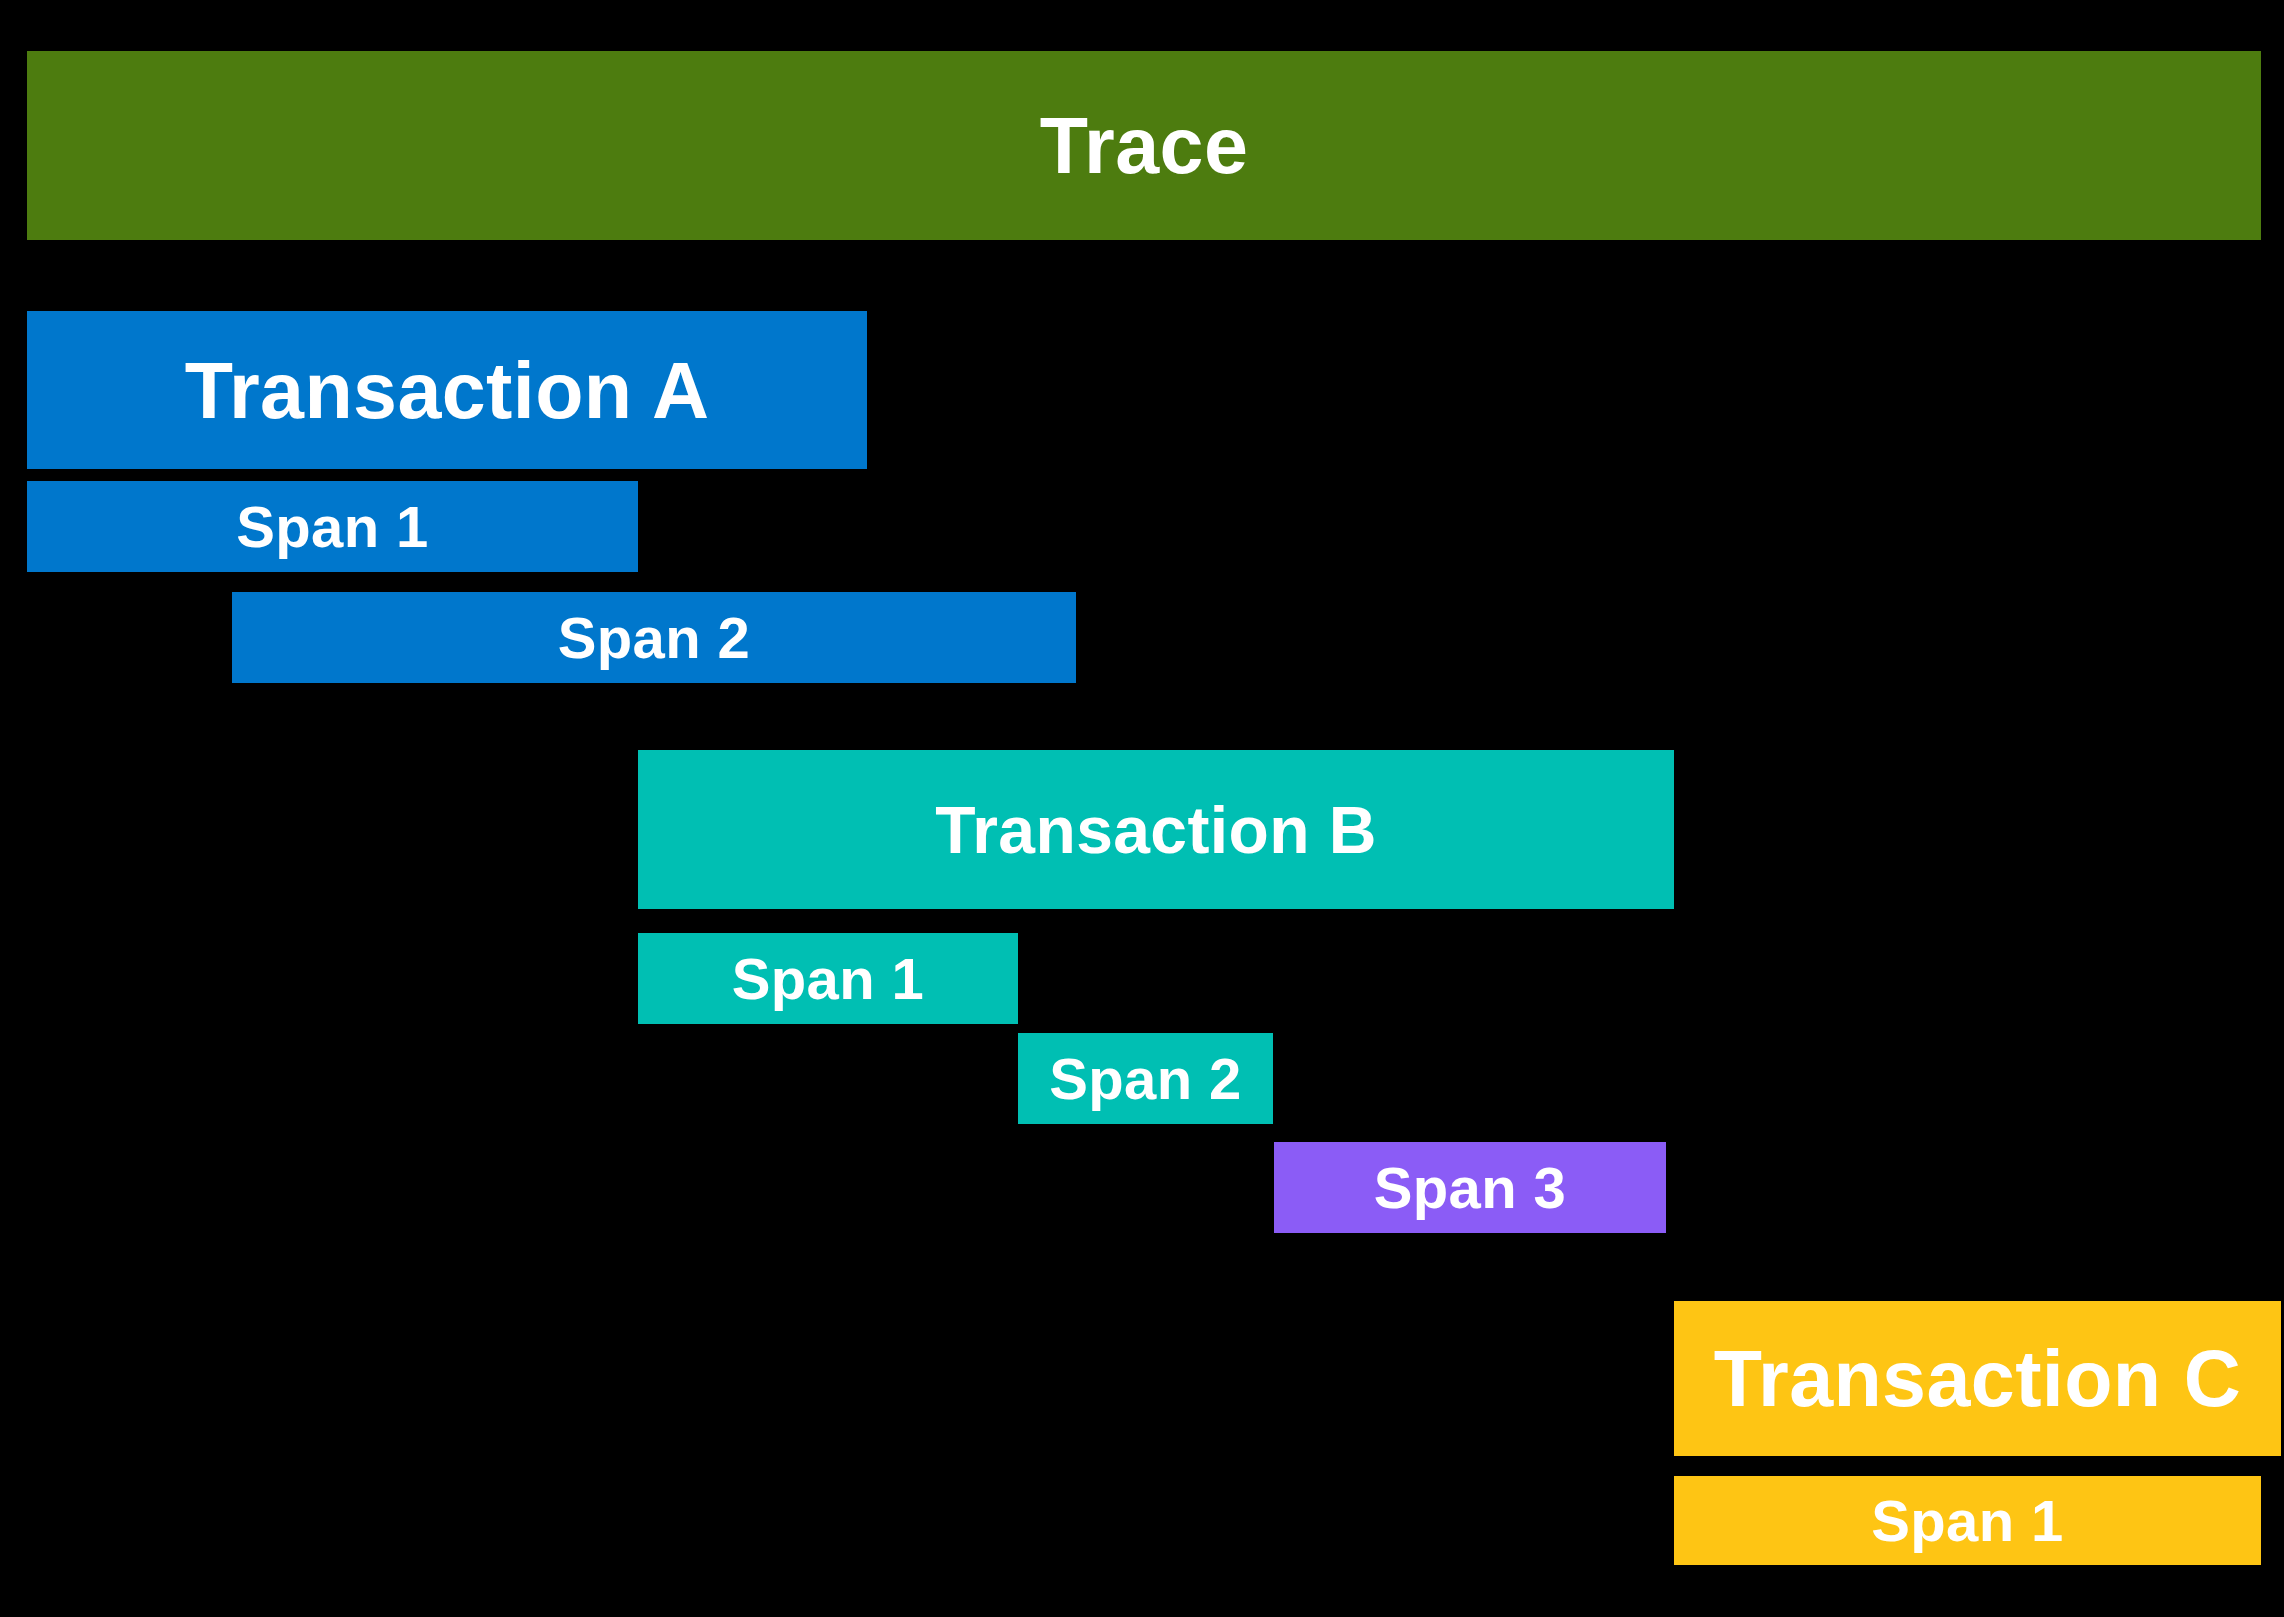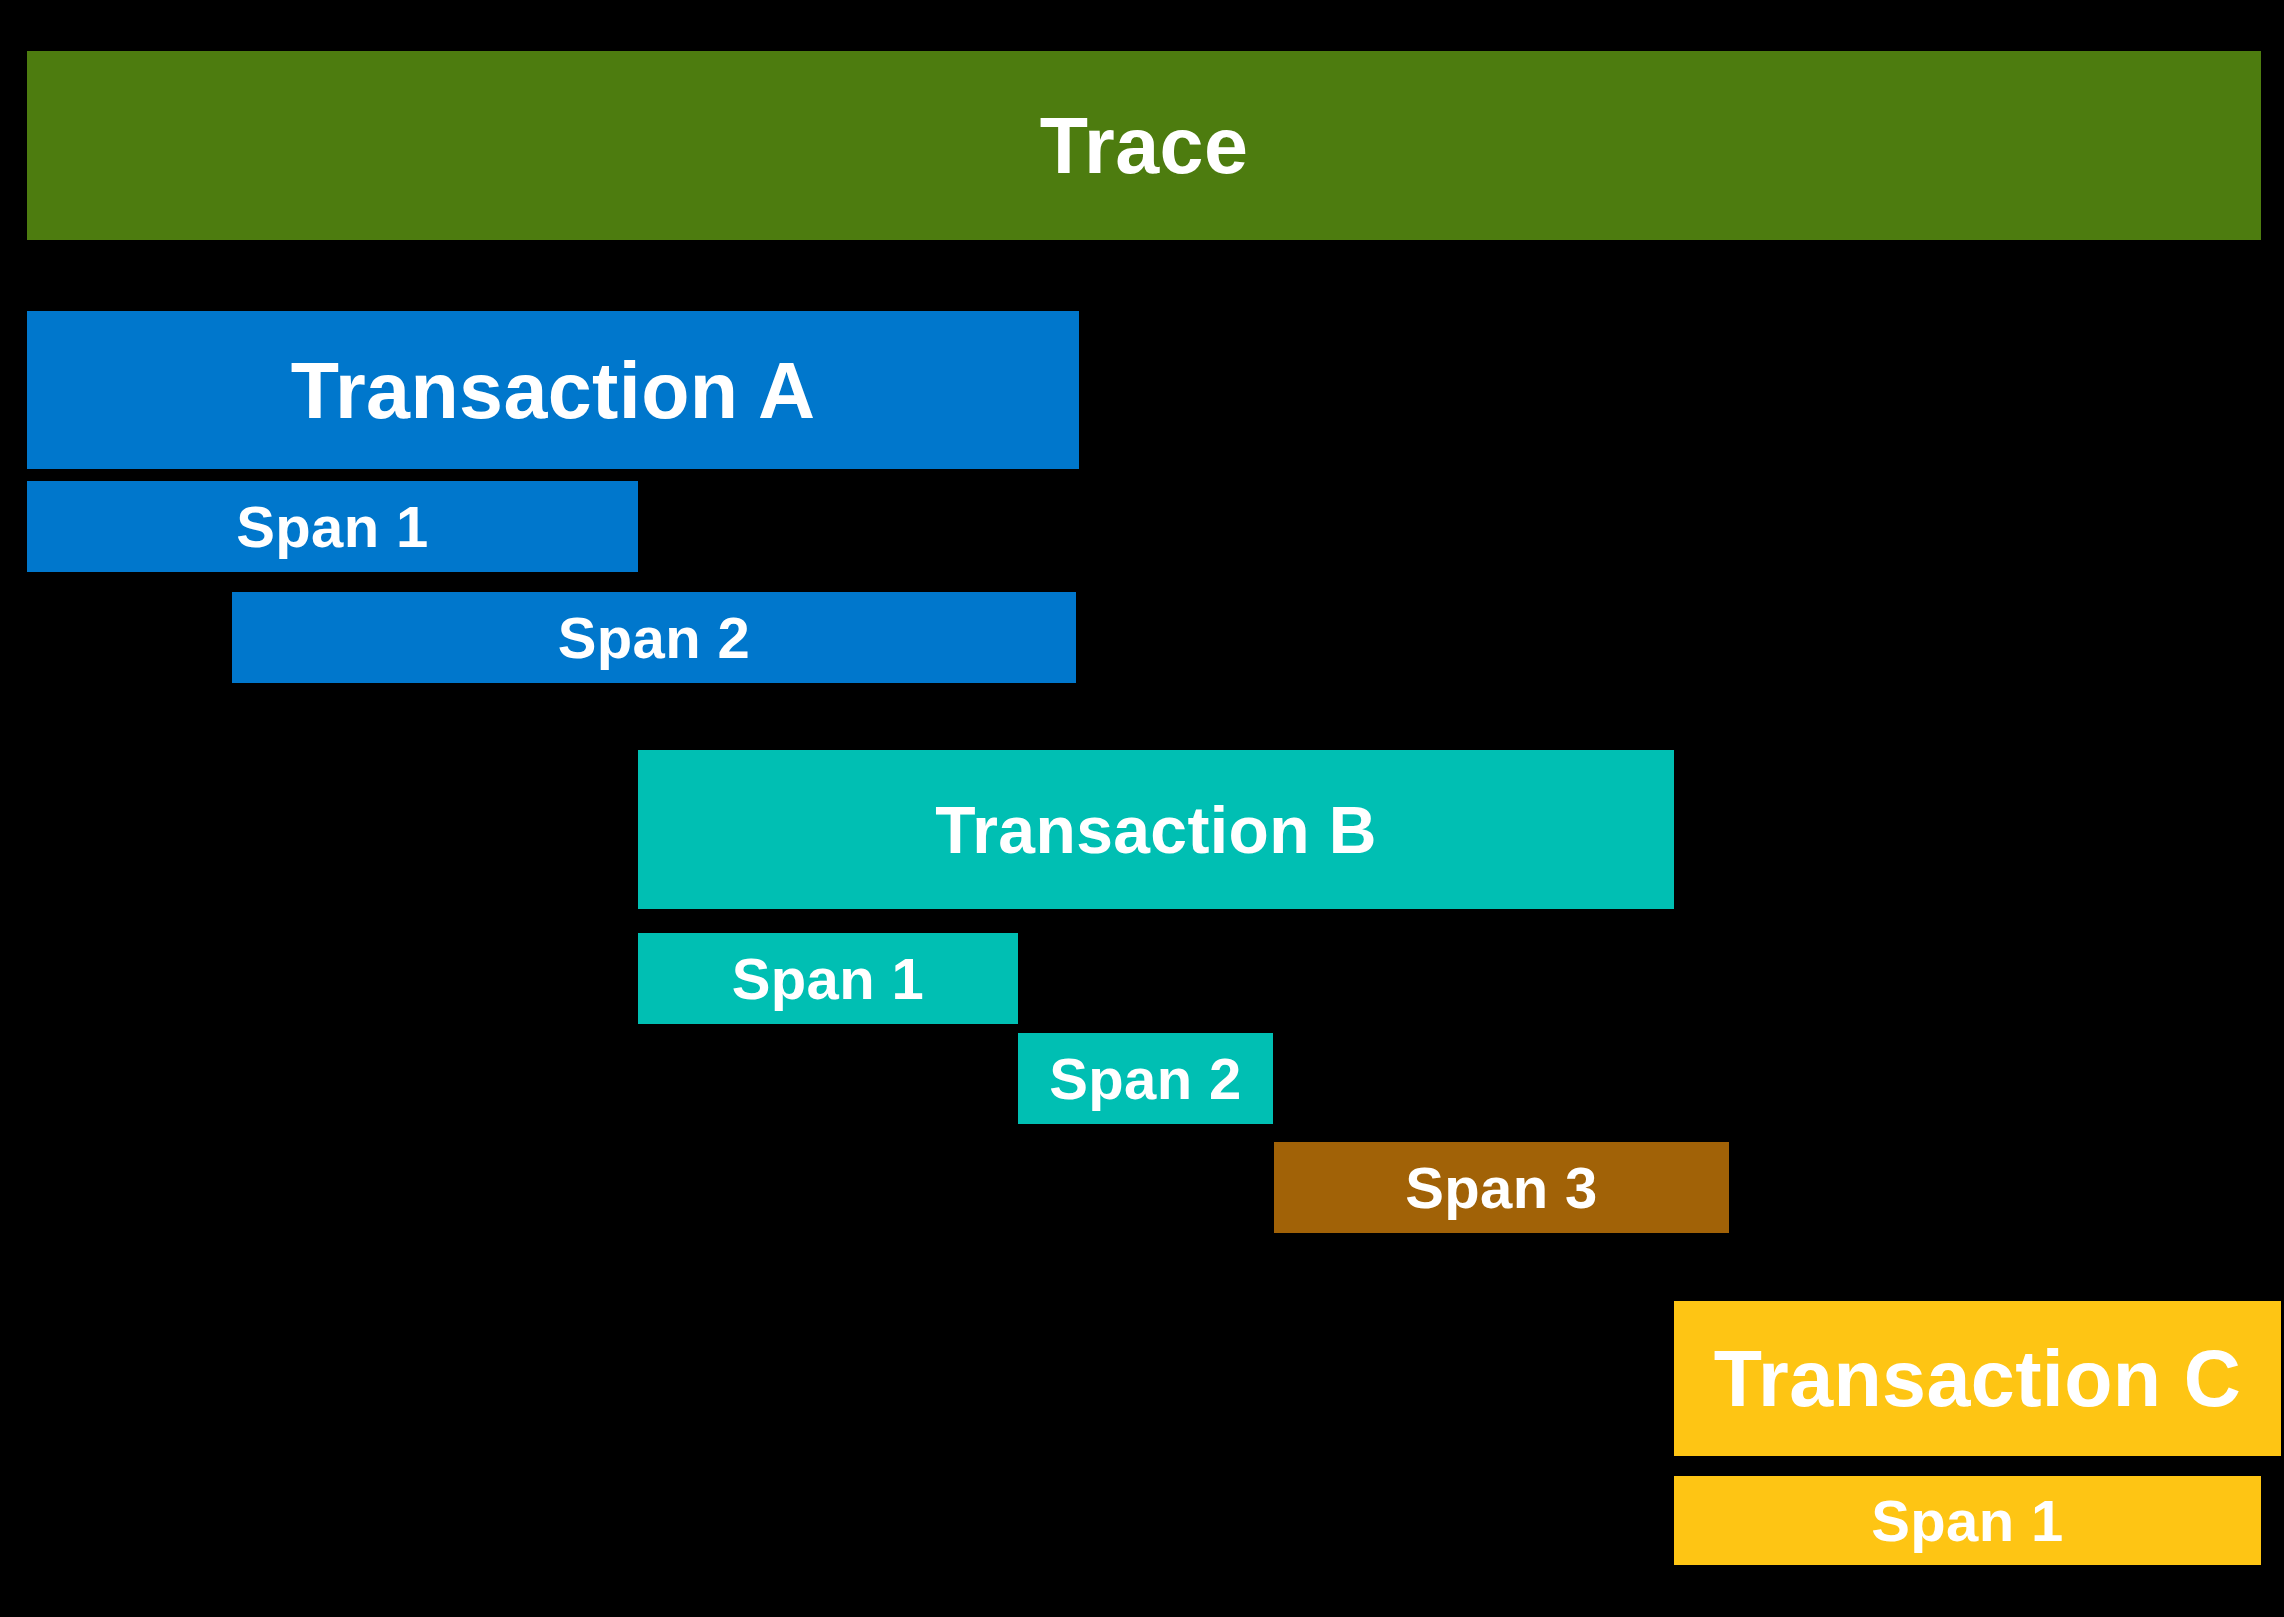--- a/index.html
+++ b/index.html
@@ -33,21 +33,21 @@
 </style>
 </head>
 <body>
 
 <div id="canvas" style="background: rgb(0, 0, 0);">
 
   <div class="bar" style="left: 27px; top: 51px; width: 2234px; height: 189px; background: #4d7c0f;">
     <span class="label label-lg" style="font-size: 79px; color: rgb(255, 255, 255);">Trace</span>
   </div>
 
-  <div class="bar" style="left: 27px; top: 311px; width: 1052px; height: 158px; background: rgb(0, 119, 204);">
+  <div class="bar" style="left: 27px; top: 311px; width: 840px; height: 158px; background: rgb(0, 119, 204);">
     <span class="label label-lg" style="font-size: 79px; color: rgb(255, 255, 255);">Transaction A</span>
   </div>
 
   <div class="bar" style="left: 27px; top: 481px; width: 611px; height: 91px; background: rgb(0, 119, 204);">
     <span class="label label-sm" style="font-size: 58px; color: rgb(255, 255, 255);">Span 1</span>
   </div>
 
   <div class="bar" style="left: 232px; top: 592px; width: 844px; height: 91px; background: rgb(0, 119, 204);">
     <span class="label label-sm" style="font-size: 58px; color: rgb(255, 255, 255);">Span 2</span>
   </div>
@@ -57,21 +57,21 @@
   </div>
 
   <div class="bar" style="left: 638px; top: 933px; width: 380px; height: 91px; background: rgb(0, 191, 179);">
     <span class="label label-sm" style="font-size: 58px; color: rgb(255, 255, 255);">Span 1</span>
   </div>
 
   <div class="bar" style="left: 1018px; top: 1033px; width: 255px; height: 91px; background: rgb(0, 191, 179);">
     <span class="label label-sm" style="font-size: 58px; color: rgb(255, 255, 255);">Span 2</span>
   </div>
 
-  <div class="bar" style="left: 1274px; top: 1142px; width: 455px; height: 91px; background: #a16207;">
+  <div class="bar" style="left: 1274px; top: 1142px; width: 392px; height: 91px; background: #8b5cf6;">
     <span class="label label-sm" style="font-size: 58px; color: rgb(255, 255, 255);">Span 3</span>
   </div>
 
   <div class="bar" style="left: 1674px; top: 1301px; width: 607px; height: 155px; background: rgb(254, 197, 20);">
     <span class="label label-lg" style="font-size: 79px; color: rgb(255, 255, 255);">Transaction C</span>
   </div>
 
   <div class="bar" style="left: 1674px; top: 1476px; width: 587px; height: 89px; background: rgb(254, 197, 20);">
     <span class="label label-sm" style="font-size: 58px; color: rgb(255, 255, 255);">Span 1</span>
   </div>

